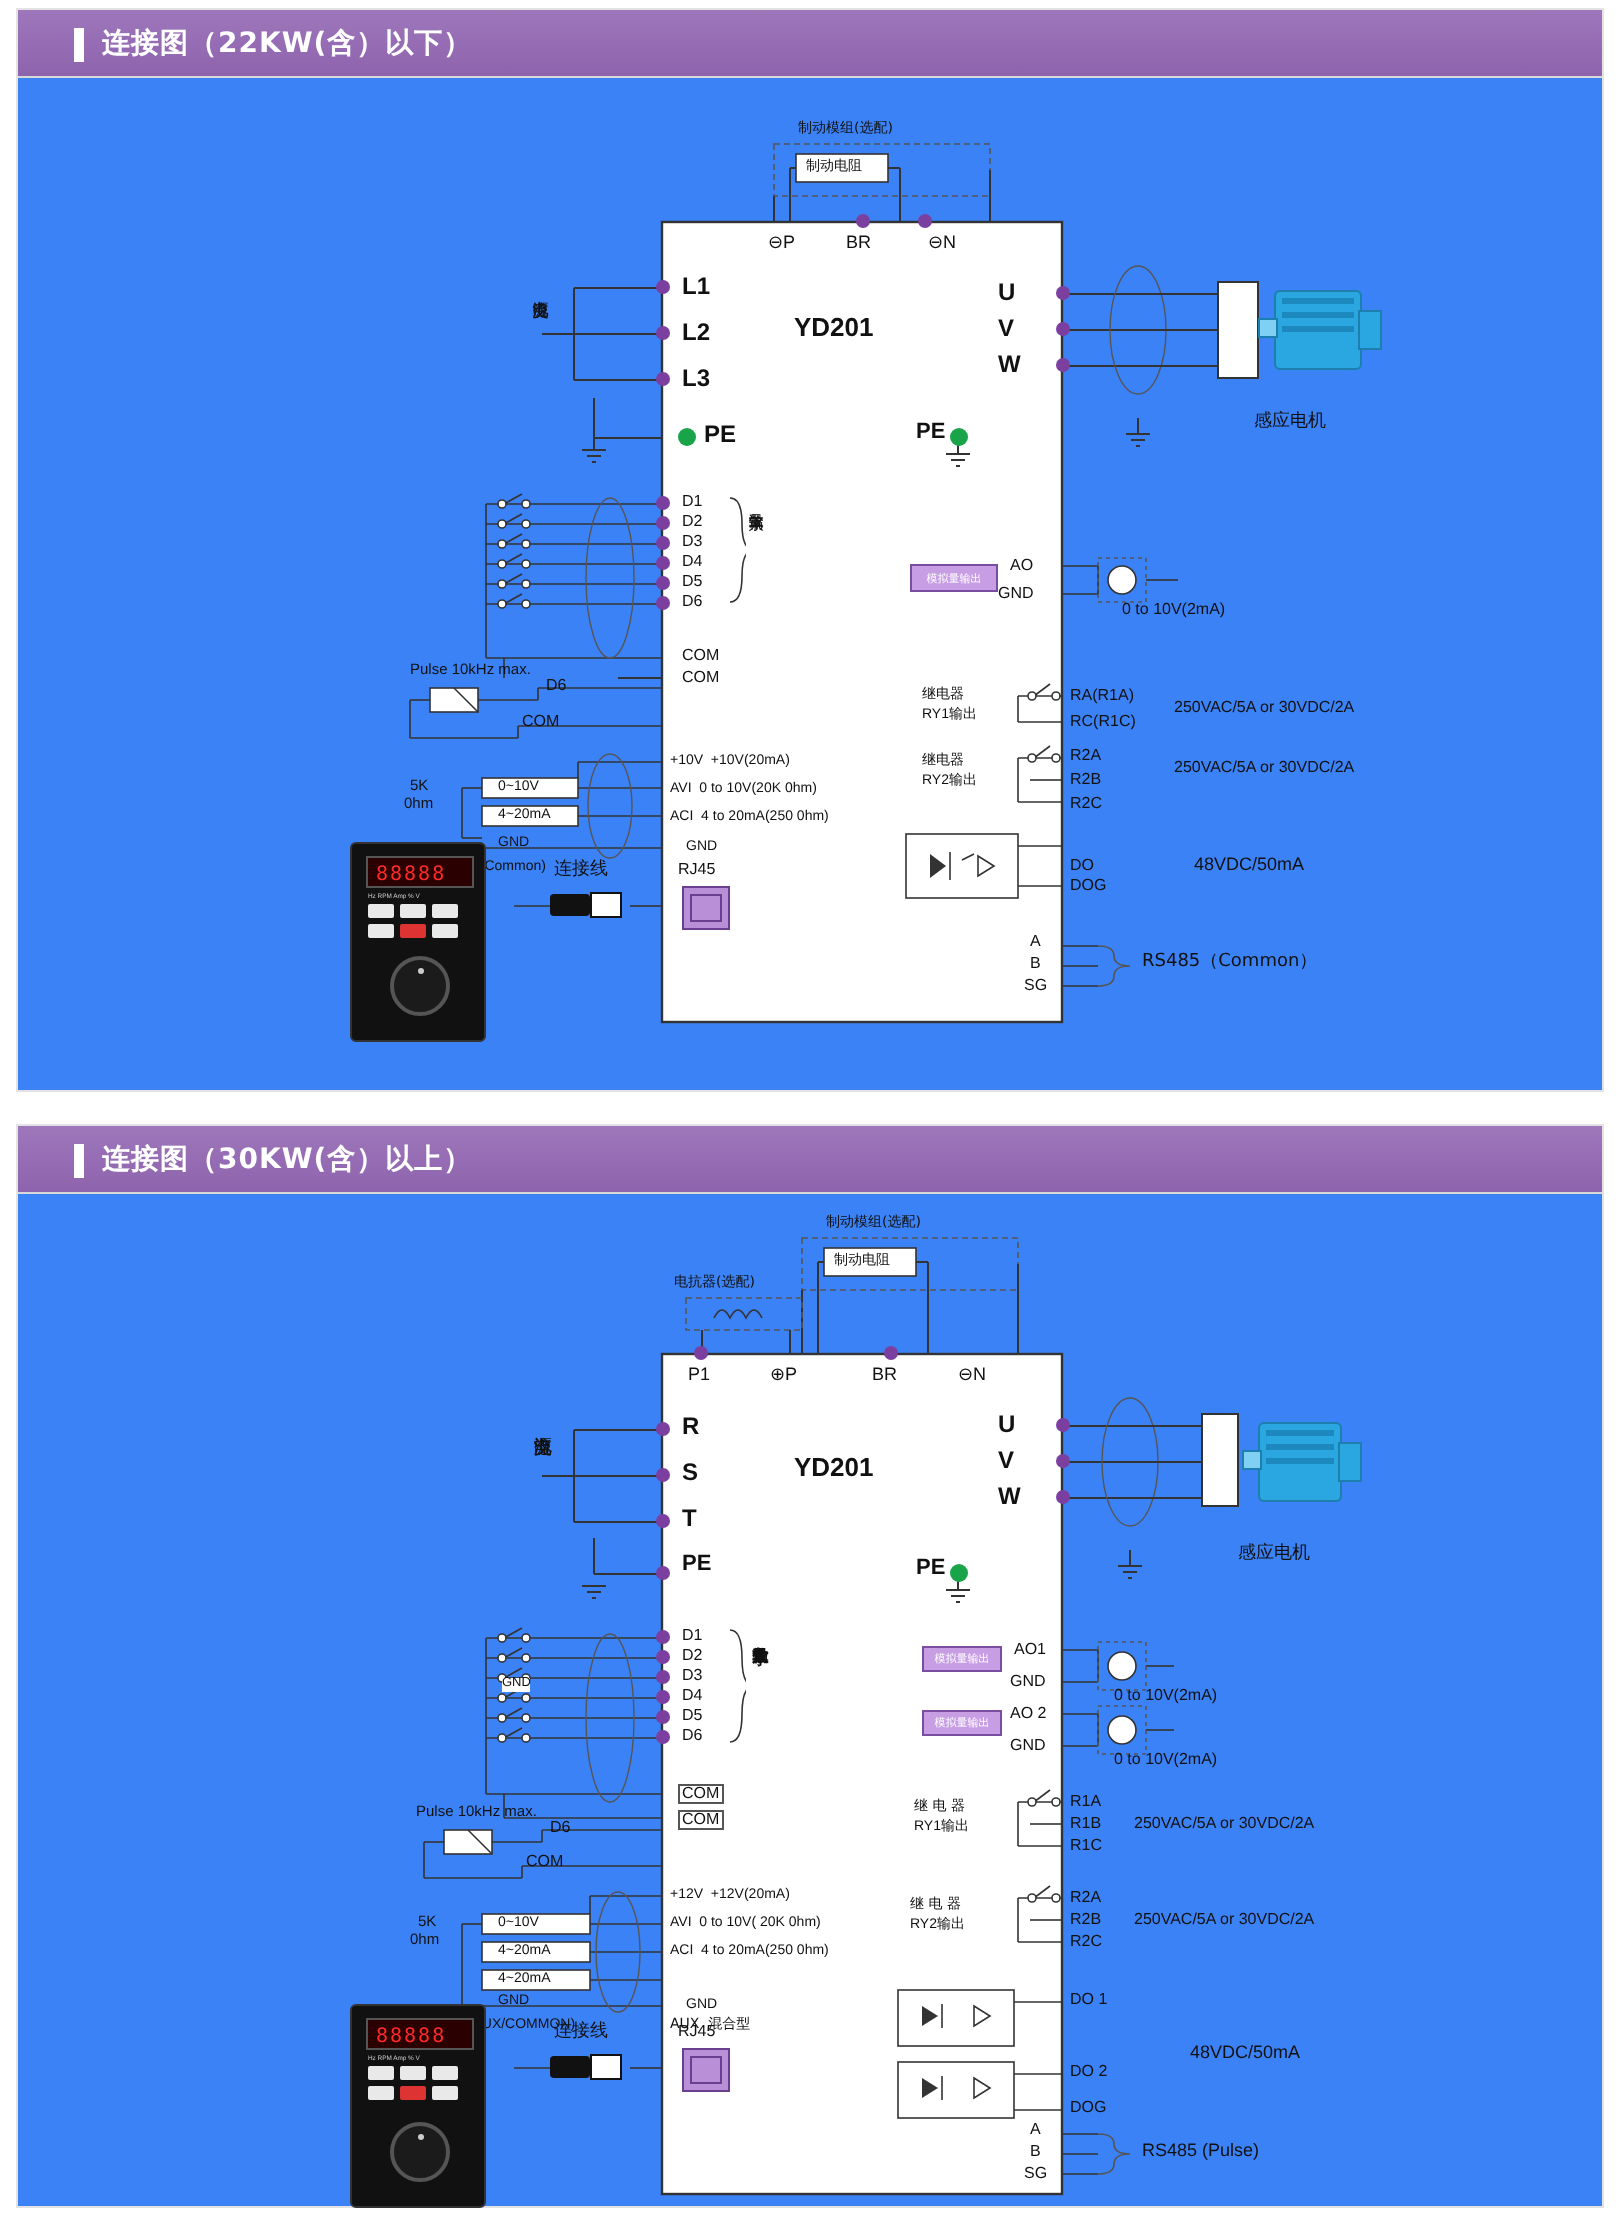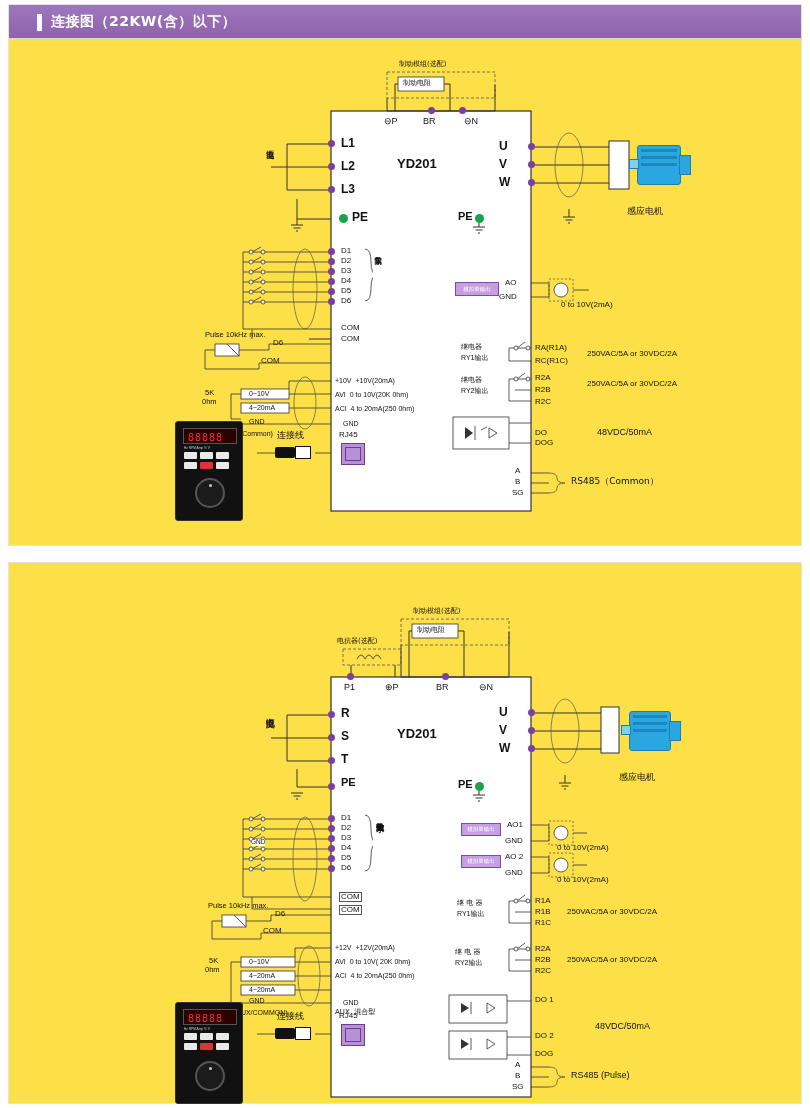--- a/index.html
+++ b/index.html
@@ -10,21 +10,21 @@
     font-family: "Liberation Sans", sans-serif;
     font-size: 9px;
     color: #111;
     position: relative;
     overflow: hidden;
   }
   .panel {
     position: absolute;
     left: 8px; width: 794px;
     border: 1px solid #e3e3e3;
-    background: #fde047;
+    background: #3b82f6;
   }
   #panel1 { top: 4px; height: 542px; }
   #panel2 { top: 562px; height: 542px; }
 
   .panel-header {
     position: absolute; left:0; top:0; width: 100%; height: 34px;
     background: linear-gradient(180deg,#9e77bb 0%, #8e63ad 100%);
     border-bottom: 1px solid #d8d8d8;
   }
   .panel-header .bar {
@@ -370,20 +370,24 @@
       <div class="fin" style="left:12px;top:14px;width:36px;height:3px"></div>
       <div class="fin" style="left:12px;top:21px;width:36px;height:3px"></div>
       <div class="fin" style="left:12px;top:28px;width:36px;height:3px"></div>
       <div class="shaft" style="left:0px;top:24px;width:10px;height:10px"></div>
       <div class="body" style="left:50px;top:20px;width:12px;height:20px"></div>
     </div>
   </div>
 </div>
 
 <div class="panel" id="panel2">
+  <div class="panel-header">
+    <div class="bar"></div>
+    <div class="panel-title cn">连接图（30KW(含）以上）</div>
+  </div>
 
   <div class="canvas">
     <svg width="794" height="508">
       <g stroke="#333" stroke-width="1" fill="none">
         <rect x="322" y="80" width="200" height="420" stroke="#333" stroke-width="1.2" fill="#fff"></rect>
 
         <rect x="392" y="22" width="108" height="26" stroke="#555" stroke-width=".8" stroke-dasharray="3,2"></rect>
         <rect x="403" y="27" width="46" height="14" stroke="#333" stroke-width=".8" fill="#fff"></rect>
         <line x1="400" y1="34" x2="403" y2="34"></line>
         <line x1="449" y1="34" x2="455" y2="34"></line>

